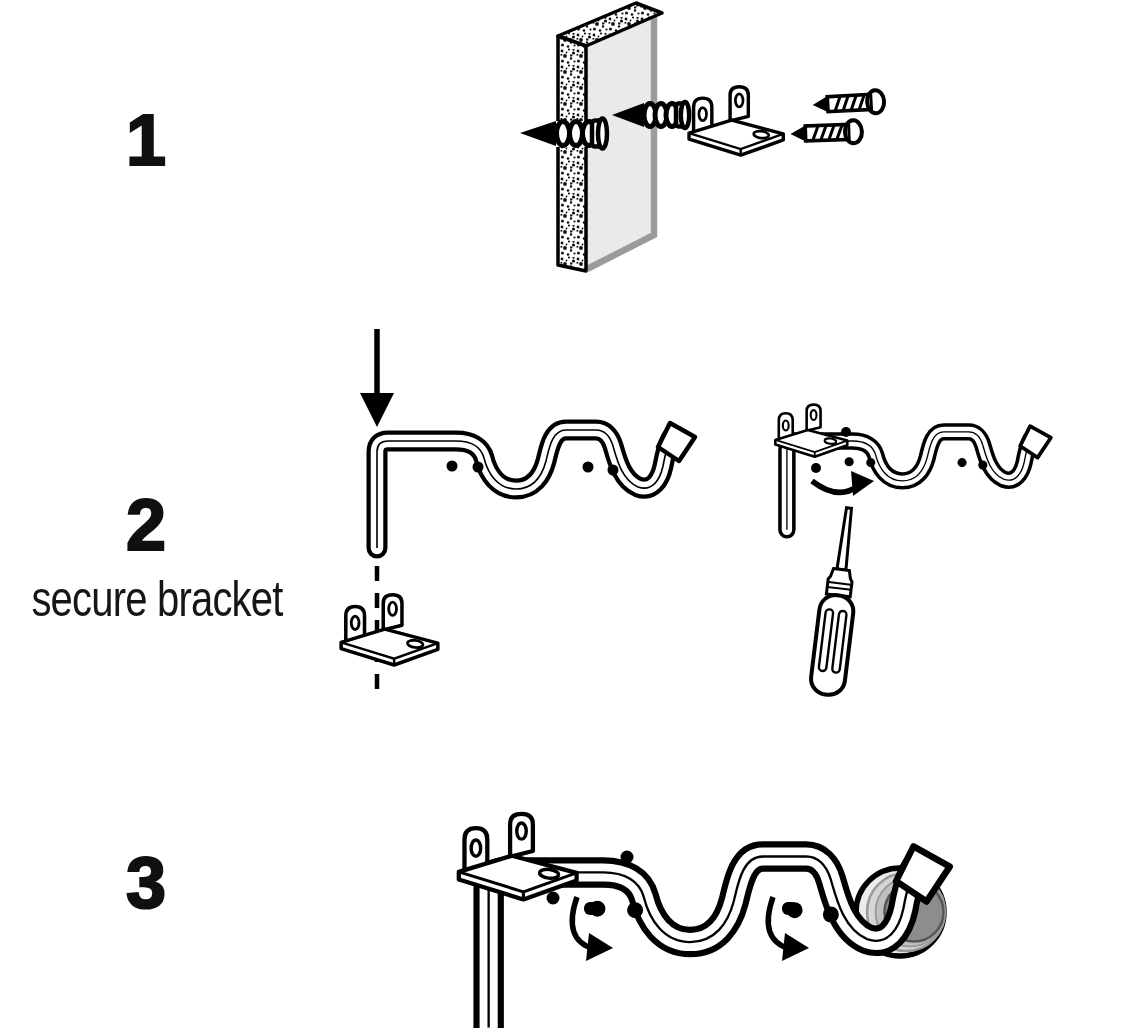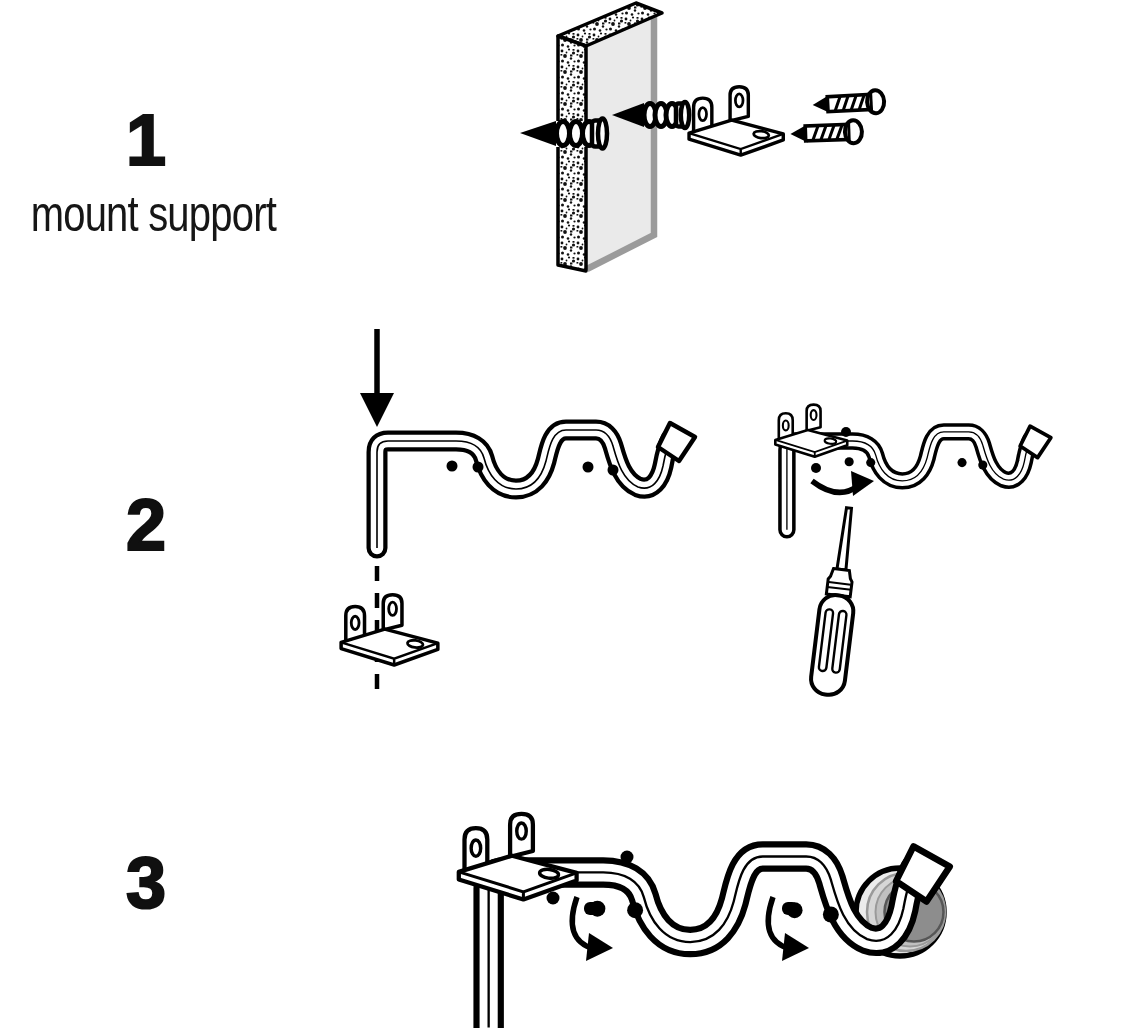--- a/index.html
+++ b/index.html
@@ -19,24 +19,24 @@
   .outline{fill:#fff;stroke:#000;stroke-width:4.5;stroke-linejoin:round;}
   .thin{fill:none;stroke:#000;stroke-width:3.2;}
 </style>
 </head>
 <body>
 
 <div class="canvas">
 
   <div class="step-label" id="s1">
     <div class="num">1</div>
-    <div><span class="lbl">mount support</span></div>
   </div>
   <div class="step-label" id="s2">
     <div class="num">2</div>
+    <div><span class="lbl">secure bracket</span></div>
   </div>
   <div class="step-label" id="s3">
     <div class="num">3</div>
   </div>
 
   <svg class="art" width="1122" height="1028" viewBox="0 0 1122 1028">
     <defs>
       <pattern id="speckle" width="16" height="16" patternUnits="userSpaceOnUse">
         <rect width="16" height="16" fill="#ffffff"></rect>
         <g fill="#111">

